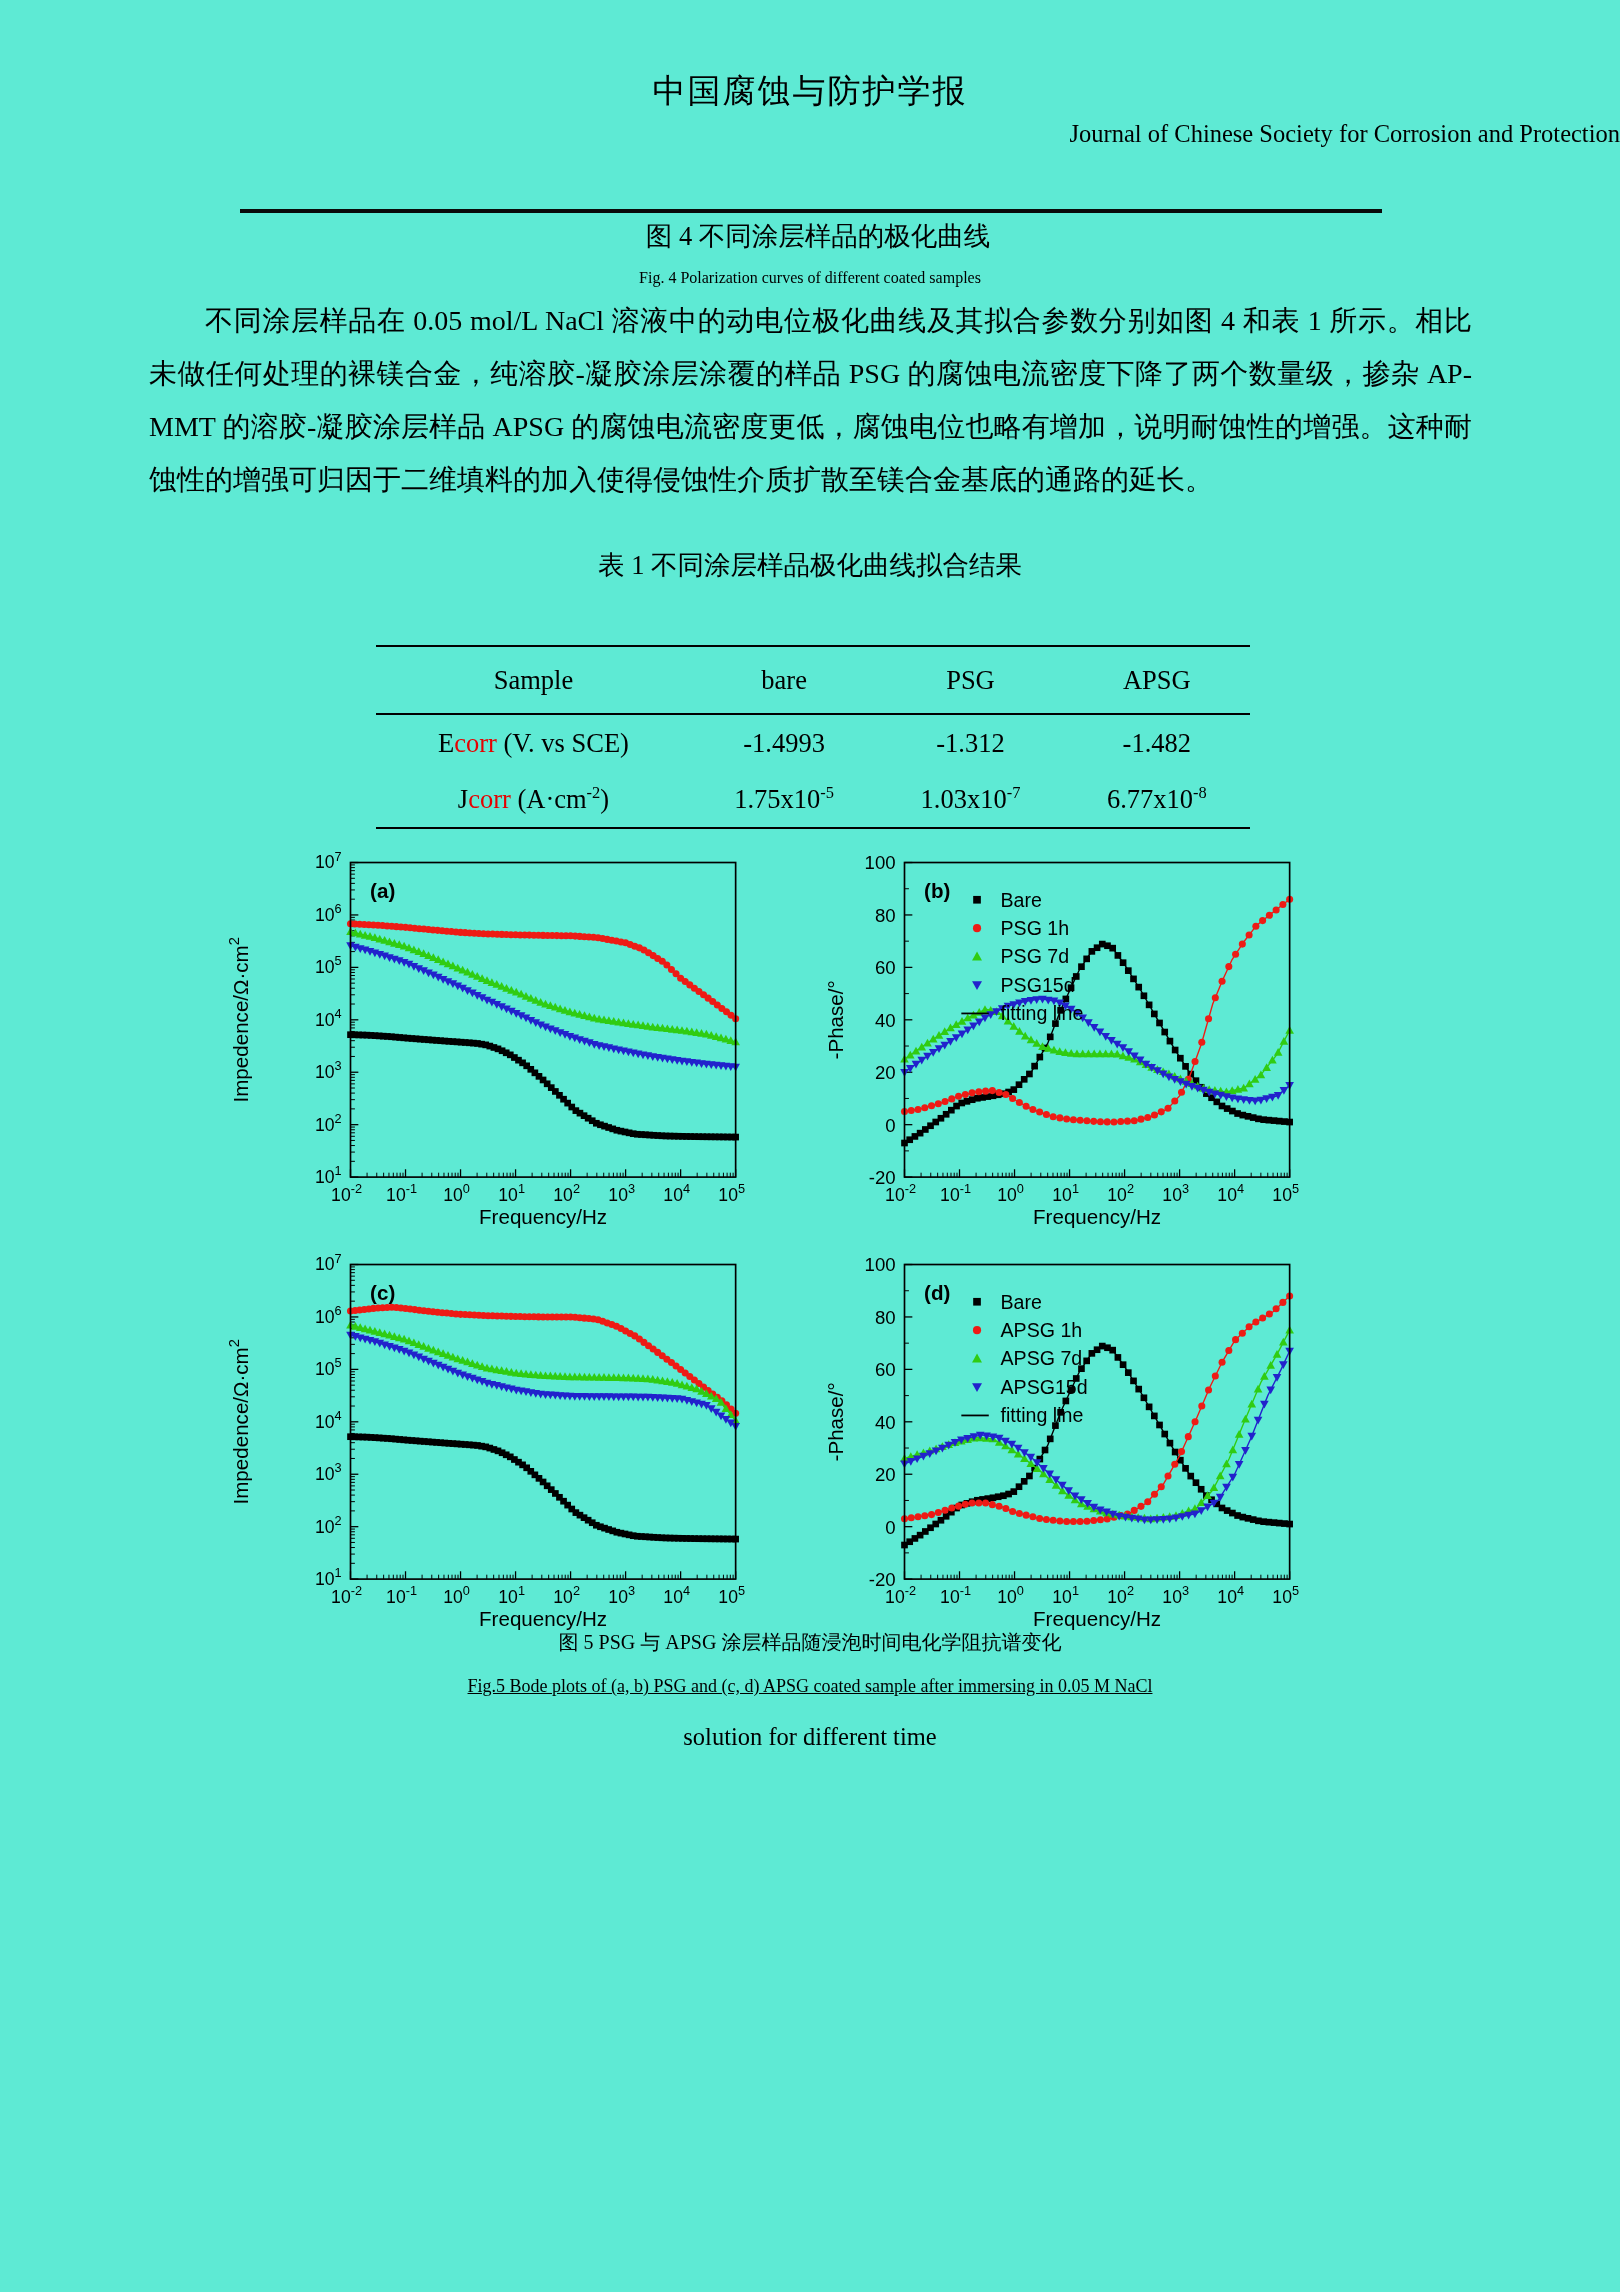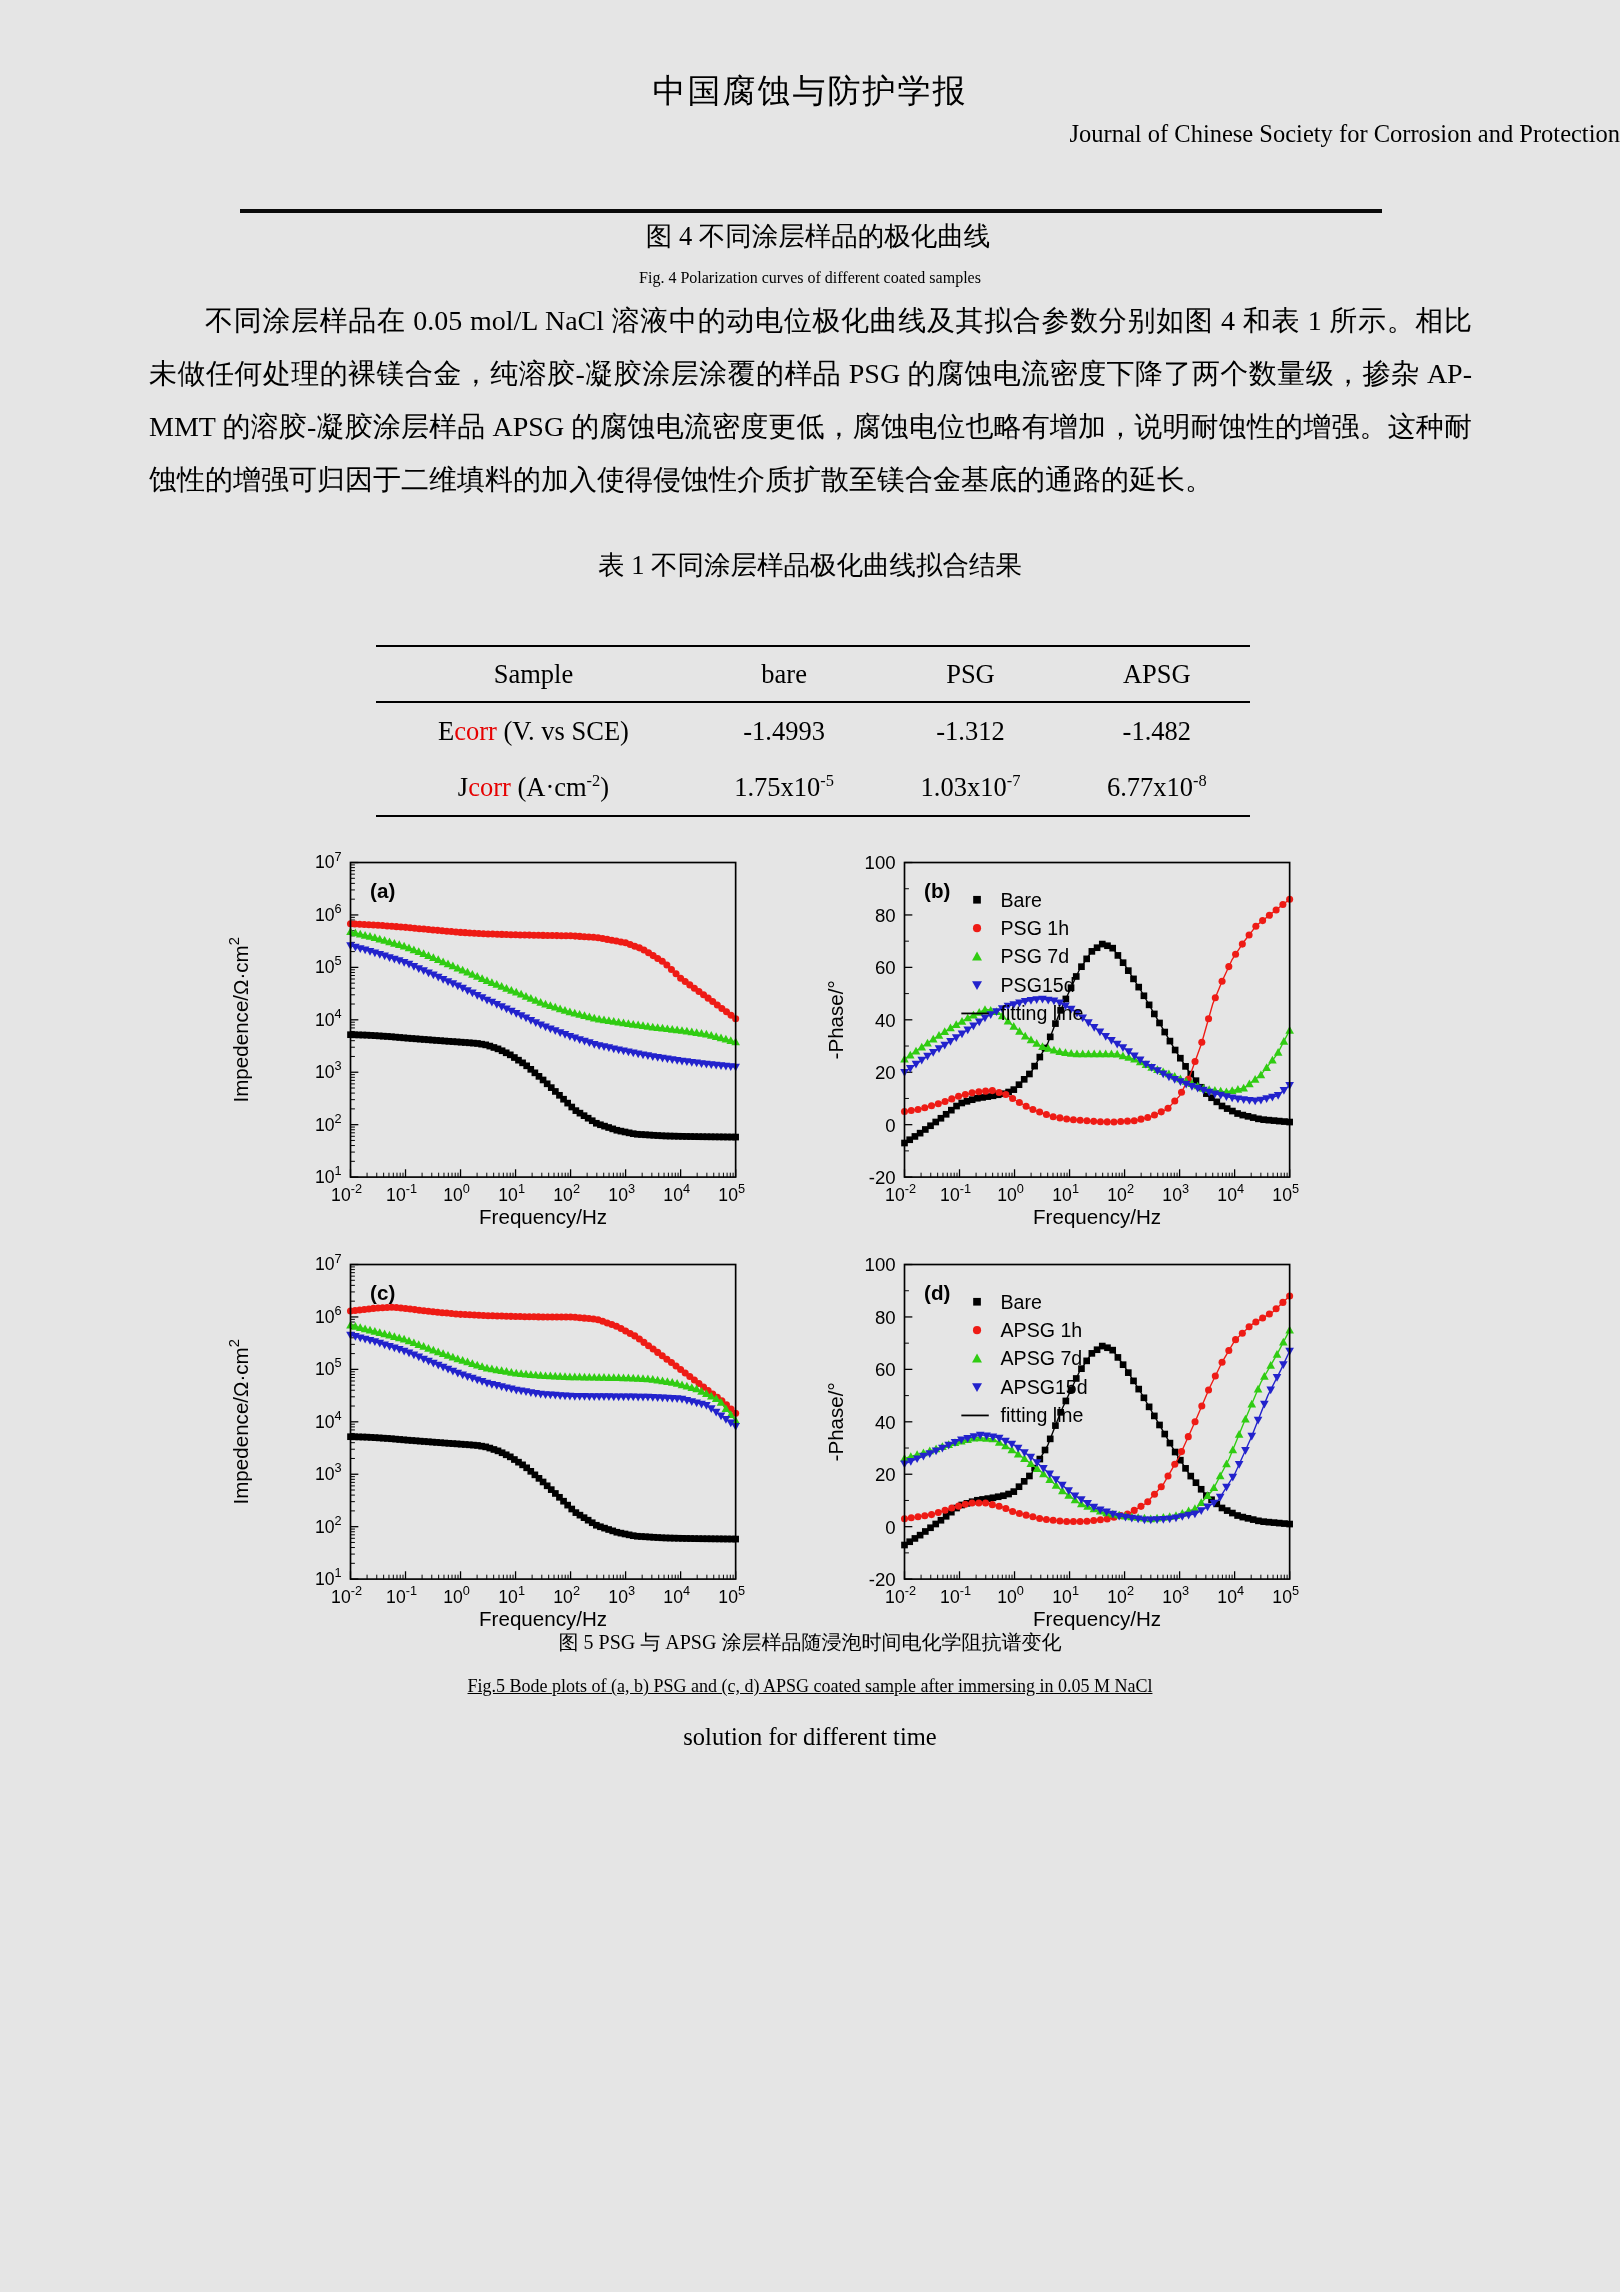--- a/index.html
+++ b/index.html
@@ -1,38 +1,38 @@
 <!DOCTYPE html>
 <html><head>
 <meta charset="utf-8">
 <style>
   * { margin:0; padding:0; box-sizing:border-box; }
   html,body { background:#888; }
   body { font-family:"Liberation Serif","DejaVu Serif",serif; color:#000; }
-  .page { position:relative; width:1620px; height:2293px; background:#e5e5e5; overflow:hidden; margin:0 auto; }
+  .page { position:relative; width:1620px; height:2293px; background:#5eead4; overflow:hidden; margin:0 auto; }
   .abs { position:absolute; }
   .centered { left:0; width:1620px; text-align:center; }
 
   .journal-zh { top:69px; font-size:33px; letter-spacing:2px; }
   .journal-en { top:120px; font-size:24.5px;text-align:right; }
   .header-rule { top:209px; left:240px; width:1142px; height:3.9px; background:#0a0a0a; }
 
   .fig4-zh { top:218px; font-size:26.5px;padding-left:16px; }
   .fig4-en { top:260px; font-size:16px;margin-top:9px; }
 
   .body-par { top:294px; left:149px; width:1323px; font-size:28px; line-height:53px;
               text-align:justify; text-indent:2em; }
 
   .t1-zh { top:547px; font-size:26.5px; }
   .t1-en { top:609px; font-size:24.5px; }
 
   .t1-wrap { top:645px; left:376px; width:874px; }
   table.t1 { width:100%; border-collapse:collapse; border-top:2.9px solid #000; border-bottom:2.9px solid #000;
              font-size:26.5px; text-align:center; }
-  table.t1 th { font-weight:normal; height:56px; border-bottom:2px solid #000; }
+  table.t1 th { font-weight:normal; height:68px; border-bottom:2px solid #000; }
   table.t1 td { height:57px; }
   table.t1 sup { font-size:0.62em; }
   .corr-red { color:#e60000; }
   .col-sample { width:36%; } .col-v { width:21.3%; }
 
   .chart { position:absolute; width:559px; height:392px; }
   #chart-a { left:218px; top:839px; }
   #chart-b { left:772px; top:839px; }
   #chart-c { left:218px; top:1241px; }
   #chart-d { left:772px; top:1241px; }

